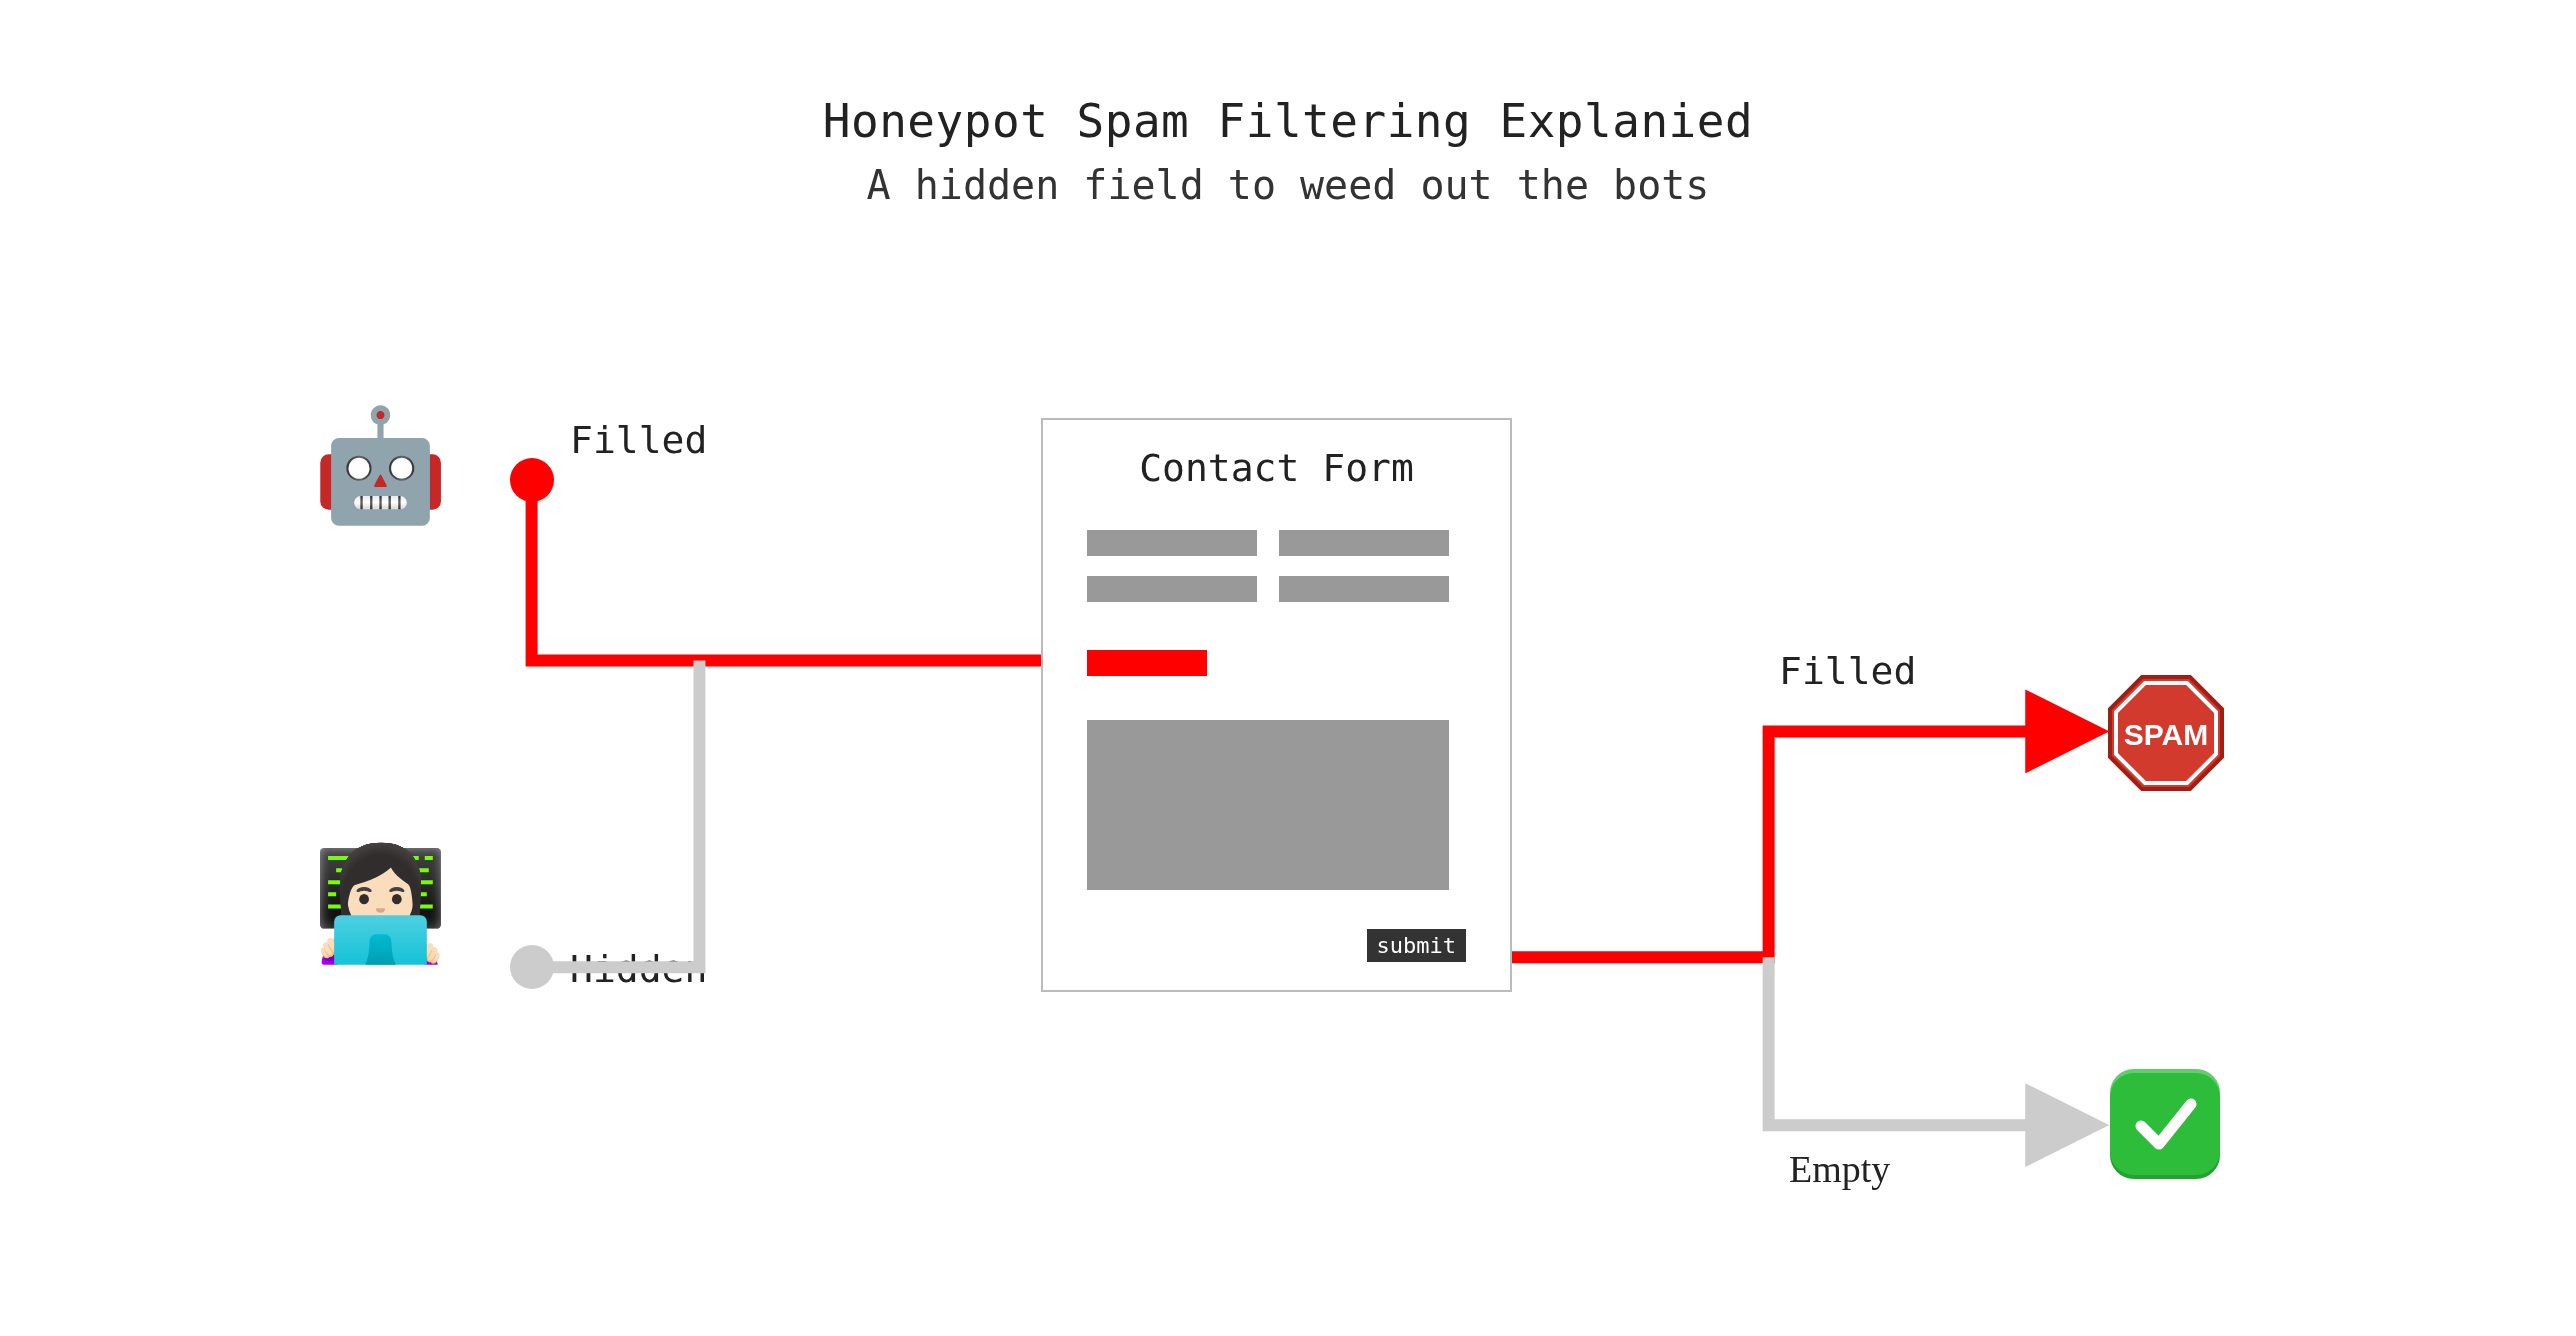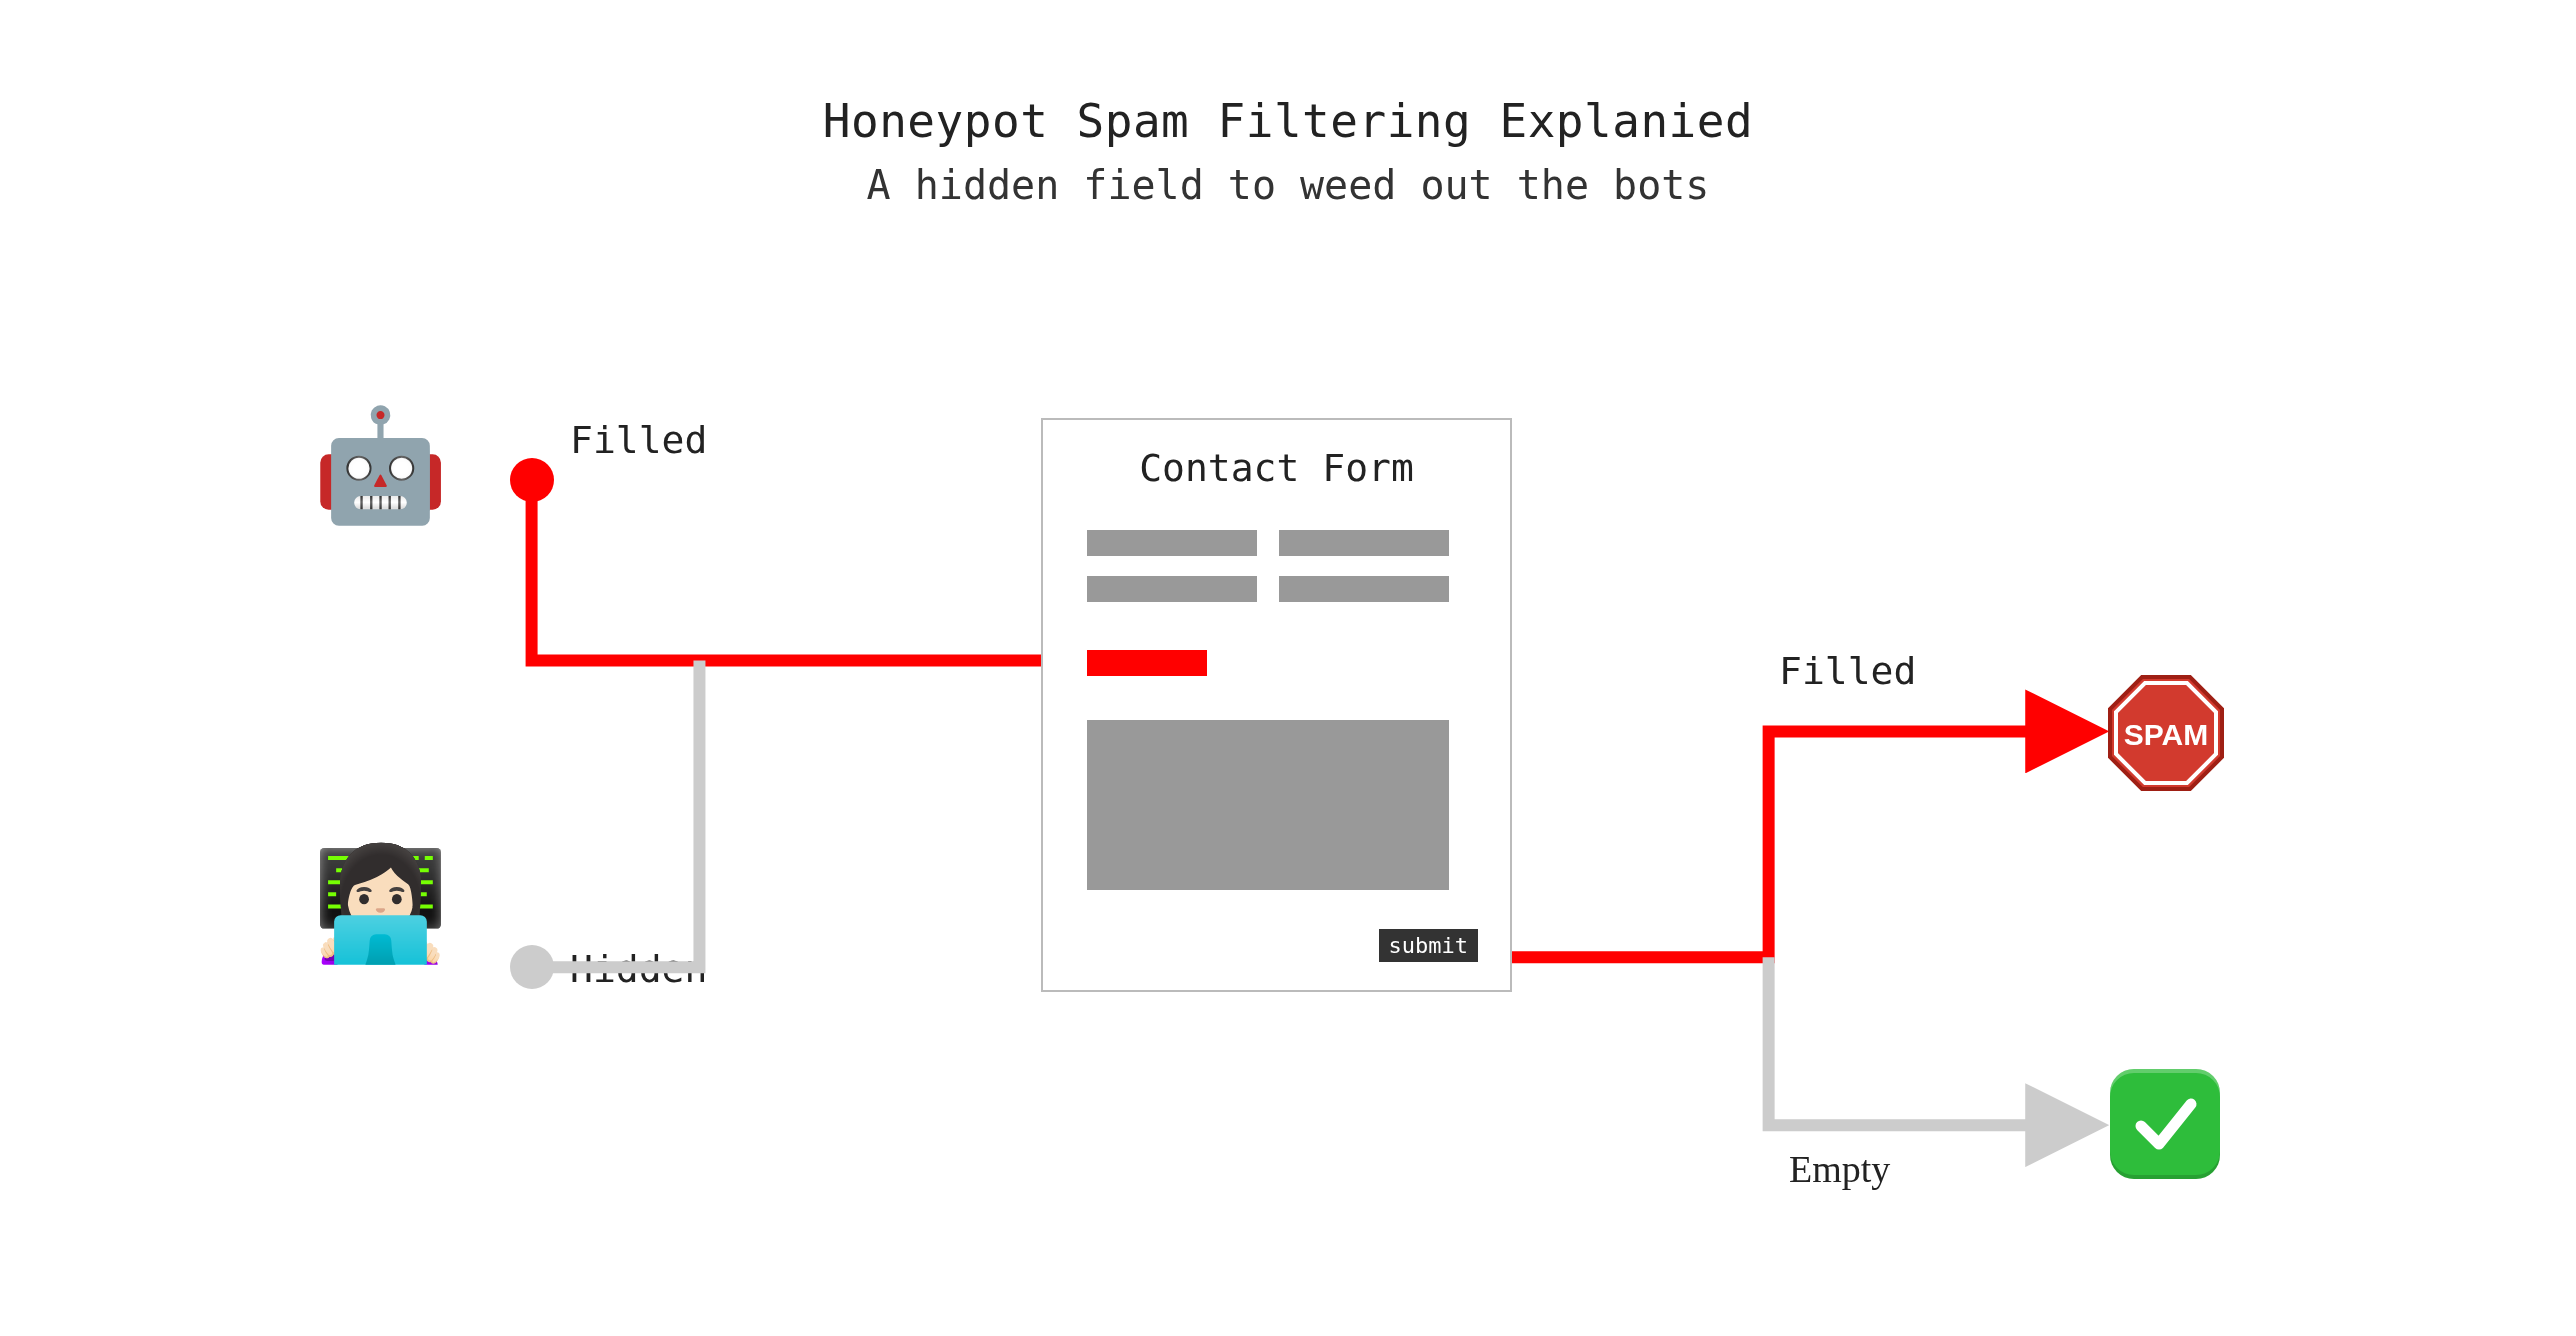--- a/index.html
+++ b/index.html
@@ -111,21 +111,21 @@
     .textarea-field {
       position: absolute;
       left: 44px;
       top: 300px;
       width: 362px;
       height: 170px;
       background: #999999;
     }
     .submit-btn {
       position: absolute;
-      right: 32px;
+      right: 44px;
       bottom: 28px;
       background: #333333;
       color: #ffffff;
       font-family: inherit;
       font-size: 22px;
       padding: 4px 10px;
     }
     svg.connector {
       position: absolute;
       overflow: visible;

